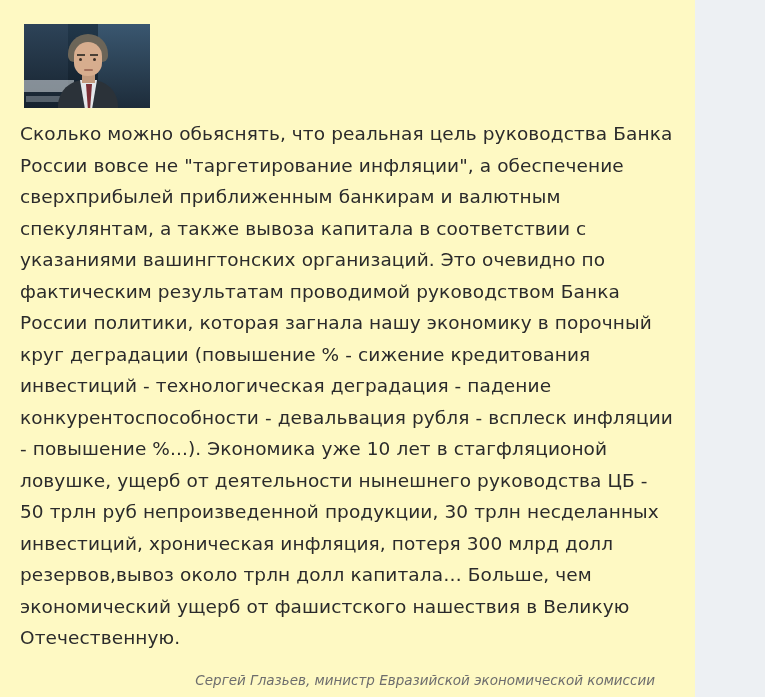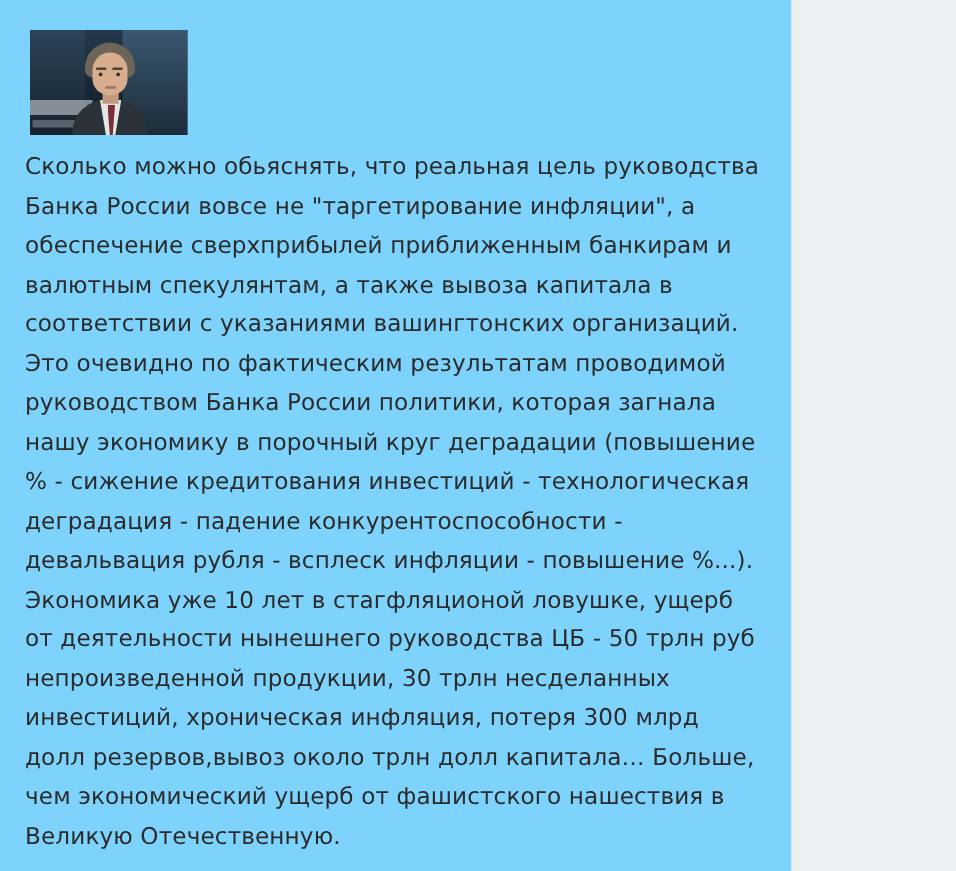--- a/index.html
+++ b/index.html
@@ -8,25 +8,25 @@
   }
   body {
     width: 765px;
     height: 697px;
     background: #edf0f3;
     font-family: "Liberation Sans", sans-serif;
     overflow: hidden;
   }
   .card {
     position: relative;
-    width: 633px;
+    width: 695px;
     height: 697px;
     box-sizing: border-box;
     padding: 16px 22px 10px 18px;
-    background: #7dd3fc;
+    background: #fef9c3;
   }
   .portrait {
     width: 126px;
     height: 84px;
     margin: 8px 0 10px 6px;
     border: 0;
     position: relative;
     overflow: hidden;
     background: #1b2a3a;
   }
@@ -165,14 +165,15 @@
     <div class="face"></div>
     <div class="brow-l"></div>
     <div class="brow-r"></div>
     <div class="eye-l"></div>
     <div class="eye-r"></div>
     <div class="mouth"></div>
   </div>
 
   <p class="body-text">Сколько можно обьяснять, что реальная цель руководства Банка России вовсе не "таргетирование инфляции", а обеспечение сверхприбылей приближенным банкирам и валютным спекулянтам, а также вывоза капитала в соответствии с указаниями вашингтонских организаций. Это очевидно по фактическим результатам проводимой руководством Банка России политики, которая загнала нашу экономику в порочный круг деградации (повышение % - сижение кредитования инвестиций - технологическая деградация - падение конкурентоспособности - девальвация рубля - всплеск инфляции - повышение %...). Экономика уже 10 лет в стагфляционой ловушке, ущерб от деятельности нынешнего руководства ЦБ - 50 трлн руб непроизведенной продукции, 30 трлн несделанных инвестиций, хроническая инфляция, потеря 300 млрд долл резервов,вывоз около трлн долл капитала… Больше, чем экономический ущерб от фашистского нашествия в Великую Отечественную.</p>
 
+  <div class="attribution">Сергей Глазьев, министр Евразийской экономической комиссии</div>
 
 </div>
 
 </body></html>

